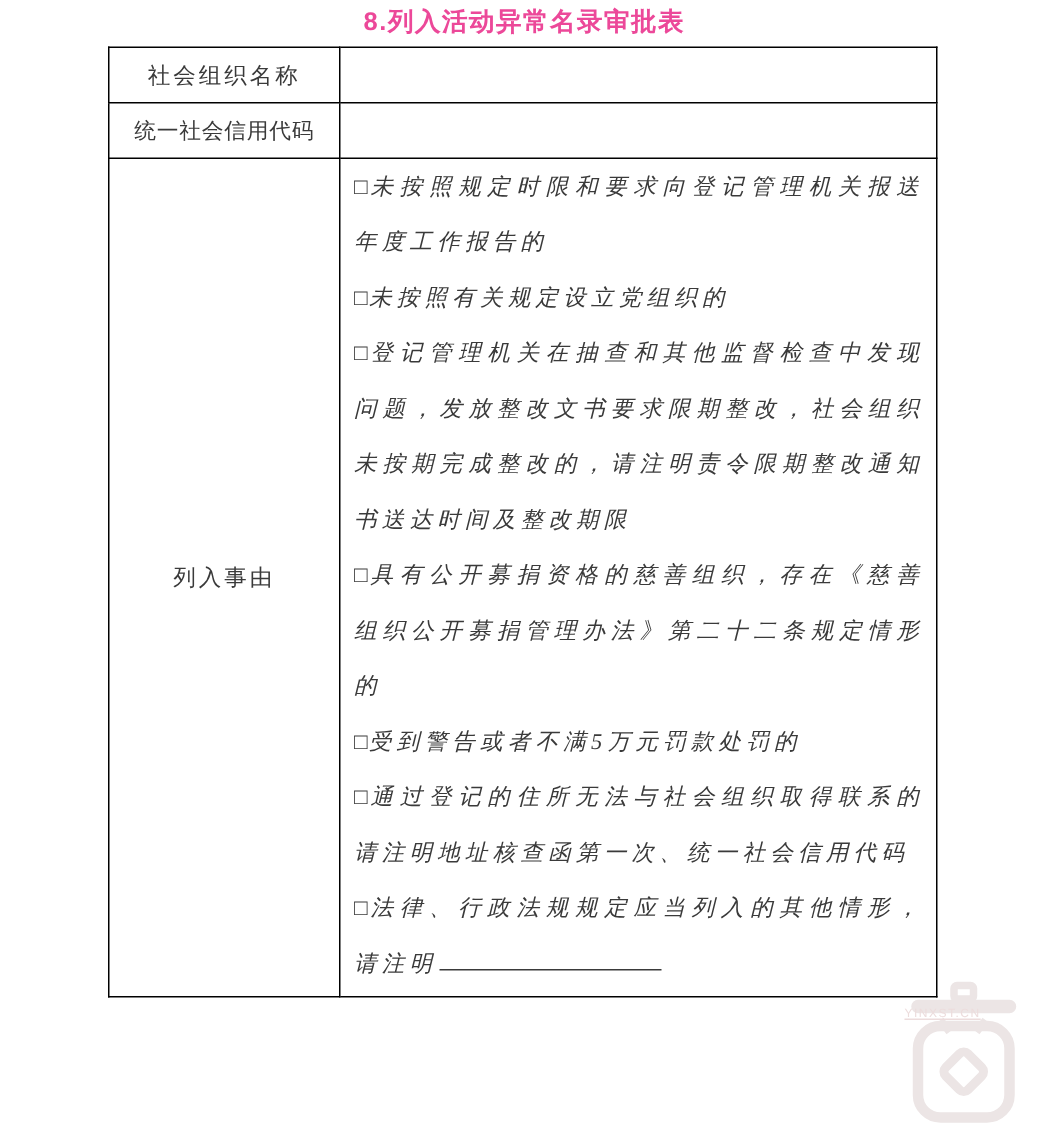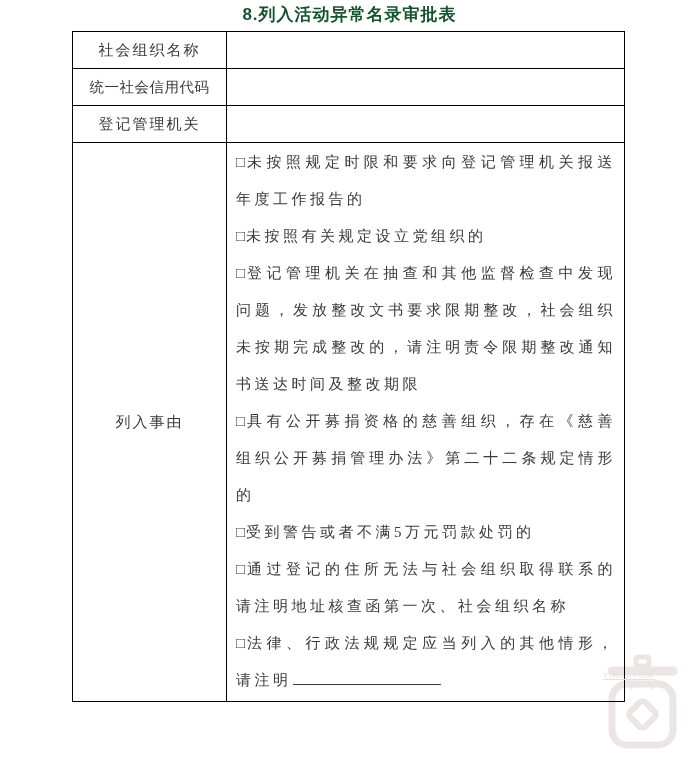--- a/index.html
+++ b/index.html
@@ -7,21 +7,21 @@
     width:699px;height:757px;
     background:#ffffff;
     position:relative;
     font-family:"Liberation Serif","DejaVu Serif",serif;
     overflow:hidden;
   }
   .page-title{
     position:absolute;top:3px;left:0;width:100%;
     text-align:center;
     font-family:"Liberation Sans","DejaVu Sans",sans-serif;
-    font-weight:bold;font-size:17px;color:#14532d;
+    font-weight:bold;font-size:17px;color:#ec4899;
     letter-spacing:1px;
   }
   .form-table{
     position:absolute;left:72px;top:31px;
     width:553px;
     border-collapse:collapse;table-layout:fixed;
     z-index:1;
   }
   .form-table td{
     border:1px solid #000000;
@@ -33,21 +33,21 @@
     font-size:15px;color:#3a3a3a;
     letter-spacing:2px;
   }
   .label-cell.long{letter-spacing:0.5px;font-size:14.5px;margin-top:35px;}
   .info-row{height:37px;}
   .value-cell{background:transparent;}
   .reason-row{height:517px;}
   .reason-cell{
     vertical-align:top;
     padding:1px 8px 2px 9px;
-    font-size:15px;color:#3a3a3a;
+    font-size:15px;color:#3a3a3a;font-style:italic;
   }
   .reason{
     line-height:37px;
     letter-spacing:3.5px;
     text-align:justify;
     text-align-last:left;
     text-justify:inter-character;
   }
   .checkbox{
     display:inline;
@@ -93,30 +93,26 @@
 <table class="form-table">
   <tbody>
       <tr class="info-row">
     <td class="label-cell">社会组织名称</td>
     <td class="value-cell"></td>
   </tr>
   <tr class="info-row">
     <td class="label-cell long">统一社会信用代码</td>
     <td class="value-cell"></td>
   </tr>
-  <tr class="info-row">
-    <td class="label-cell">登记管理机关</td>
-    <td class="value-cell"></td>
-  </tr>
   <tr class="reason-row">
     <td class="label-cell">列入事由</td>
     <td class="reason-cell">
       <div class="reason"><span class="checkbox">□</span><span>未按照规定时限和要求向登记管理机关报送年度工作报告的</span></div>
       <div class="reason"><span class="checkbox">□</span><span>未按照有关规定设立党组织的</span></div>
       <div class="reason"><span class="checkbox">□</span><span>登记管理机关在抽查和其他监督检查中发现问题，发放整改文书要求限期整改，社会组织未按期完成整改的，请注明责令限期整改通知书送达时间及整改期限</span></div>
       <div class="reason"><span class="checkbox">□</span><span>具有公开募捐资格的慈善组织，存在《慈善组织公开募捐管理办法》第二十二条规定情形的</span></div>
       <div class="reason"><span class="checkbox">□</span><span>受到警告或者不满5万元罚款处罚的</span></div>
-      <div class="reason"><span class="checkbox">□</span><span>通过登记的住所无法与社会组织取得联系的请注明地址核查函第一次、社会组织名称</span></div>
+      <div class="reason"><span class="checkbox">□</span><span>通过登记的住所无法与社会组织取得联系的请注明地址核查函第一次、统一社会信用代码</span></div>
       <div class="reason"><span class="checkbox">□</span><span>法律、行政法规规定应当列入的其他情形，请注明</span><span class="blank-line"></span></div>
     </td>
   </tr>
 </tbody>
   </table>
 
 </body></html>

